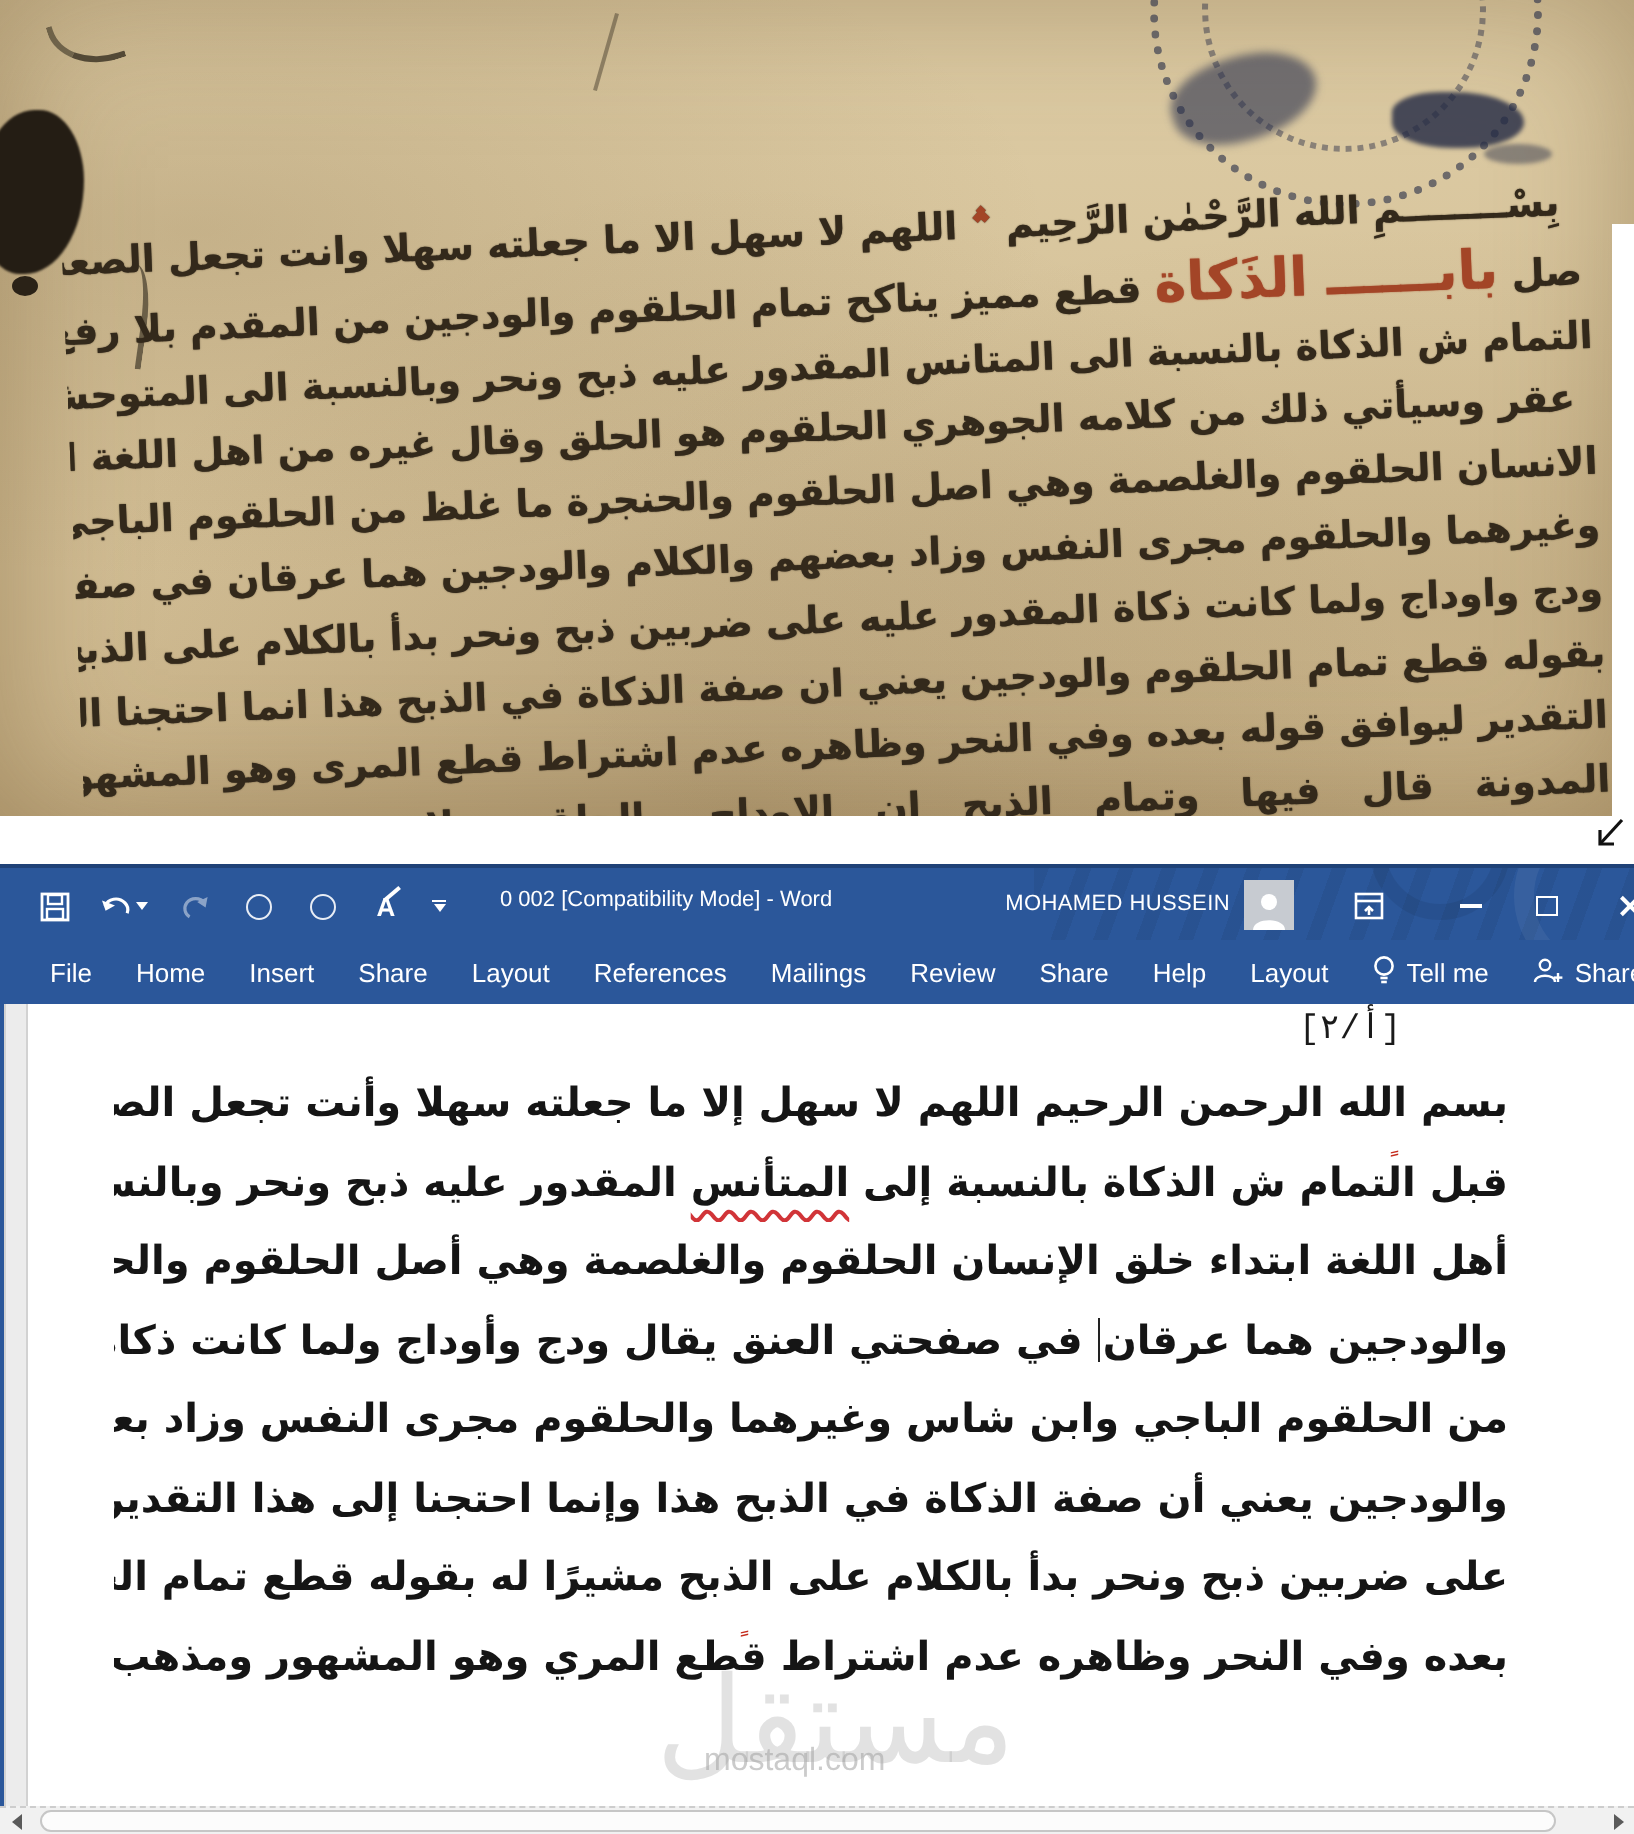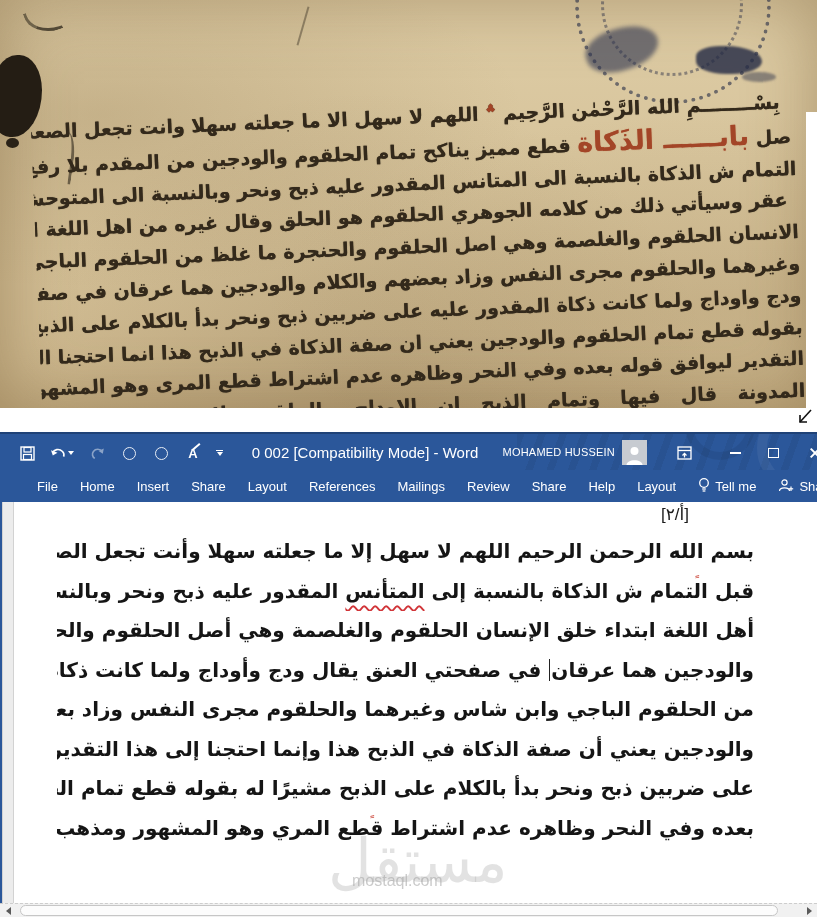--- a/index.html
+++ b/index.html
@@ -65,46 +65,46 @@
   .qat{position:absolute;left:18px;top:5px;height:28px;display:flex;align-items:center;gap:14px;}
   .qat .btn{width:18px;height:18px;display:flex;align-items:center;justify-content:center;cursor:default;}
   .undo-wrap{display:flex;align-items:center;gap:2px;}
   .chev{width:0;height:0;border-left:3.5px solid transparent;border-right:3.5px solid transparent;
     border-top:4px solid #fff;}
   .circle-glyph{width:13px;height:13px;border:1.6px solid #e8edf5;border-radius:50%;}
   .fmt-a{color:#fff;font-size:13px;font-weight:bold;position:relative;font-family:"Liberation Sans",sans-serif;}
   .fmt-pen{position:absolute;left:7px;top:2px;width:10px;height:2px;background:#fff;transform:rotate(-40deg);}
   .qat-more{display:flex;flex-direction:column;align-items:center;gap:1px;}
   .qat-more .bar{width:7px;height:1.5px;background:#fff;}
-  .win-title{position:absolute;left:250px;top:10px;width:230px;text-align:center;color:#fff;font-size:15px;
+  .win-title{position:absolute;left:250px;top:10px;width:230px;color:#fff;font-size:11px;
     white-space:nowrap;}
   .user-name{position:absolute;left:497px;top:12px;width:118px;color:#fff;font-size:11px;text-align:right;
     white-space:nowrap;letter-spacing:.2px;}
   .avatar{position:absolute;left:622px;top:6px;width:25px;height:25px;background:#c7cbd1;
     display:flex;align-items:flex-end;justify-content:center;overflow:hidden;}
   .winbtn{position:absolute;top:0;width:36px;height:38px;display:flex;align-items:center;justify-content:center;}
   .min-glyph{width:11px;height:1.6px;background:#fff;}
   .max-glyph{width:11px;height:10px;border:1.4px solid #fff;}
   .close-glyph{position:relative;width:12px;height:12px;}
   .close-glyph::before,.close-glyph::after{content:"";position:absolute;left:5px;top:0;width:1.6px;height:12px;background:#fff;}
   .close-glyph::before{transform:rotate(45deg);}
   .close-glyph::after{transform:rotate(-45deg);}
 
   .tabrow{position:absolute;left:0;top:38px;width:100%;height:32px;background:#2b579a;
-    display:flex;align-items:center;padding-left:26px;color:#fff;font-size:13px;white-space:nowrap;}
+    display:flex;align-items:center;padding-left:14px;color:#fff;font-size:13px;white-space:nowrap;}
   .tab{padding:0 11px;height:32px;display:flex;align-items:center;cursor:default;}
   .tab-iconic{display:flex;align-items:center;gap:5px;text-align:right;}
 
   
   .docarea{position:absolute;left:0;top:70px;width:817px;height:415px;background:#fff;overflow:hidden;}
   .win-left-border{position:absolute;left:0;top:0;width:2px;height:100%;background:#2b579a;}
   .left-gutter{position:absolute;left:2px;top:0;width:12px;height:100%;background:#ececec;
     border-left:1px solid #d2d2d2;border-right:1px solid #d2d2d2;}
   .page-marker{position:absolute;left:643px;top:2px;width:64px;text-align:center;
-    font-family:Liberation Sans, sans-serif;font-size:17px;color:#1a1a1a;direction:rtl;}
+    font-family:Liberation Mono, monospace;font-size:17px;color:#1a1a1a;direction:rtl;}
   .doc-text{position:absolute;left:0;top:0;width:817px;padding:30px 63px 0 57px;direction:rtl;
     font-family:"DejaVu Serif","DejaVu Sans",serif;font-size:20px;color:#151515;}
   .dline{height:39.5px;line-height:39.5px;white-space:nowrap;overflow:hidden;
     text-align:justify;text-align-last:justify;font-weight:bold;}
   .misspelled{text-decoration-line:underline;text-decoration-style:wavy;
     text-decoration-color:#d13438;text-decoration-thickness:1.5px;text-underline-offset:7px;}
   .caret{display:inline-block;width:0;height:22px;border-left:1.5px solid #222;
     vertical-align:-4px;margin:0 1px;}
   .red-diac{position:absolute;color:#c42b1c;font-size:13px;font-family:"DejaVu Serif",serif;}
   .rd1{left:694px;top:72px;}

